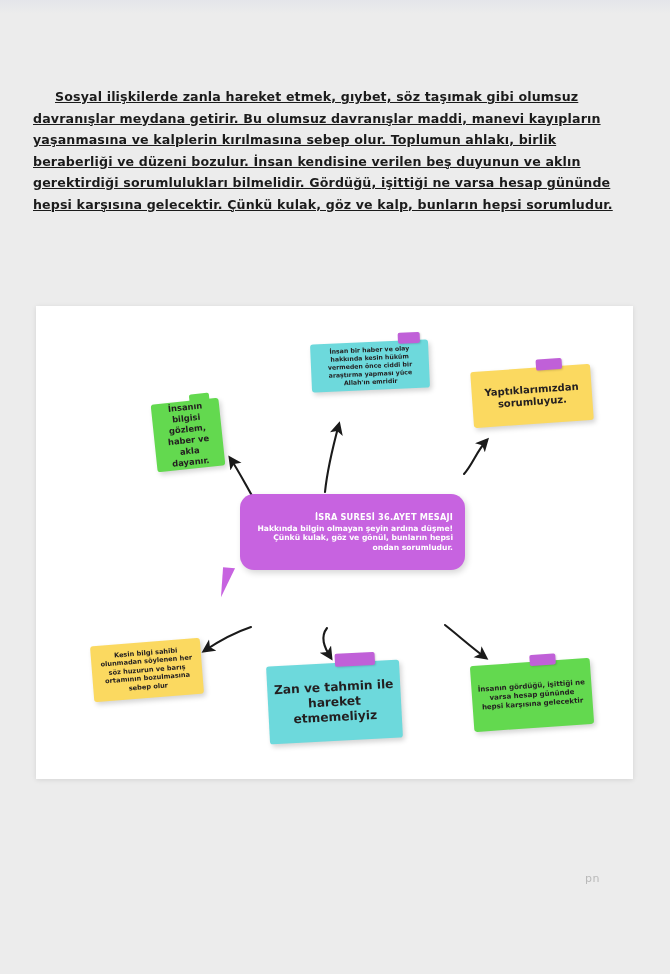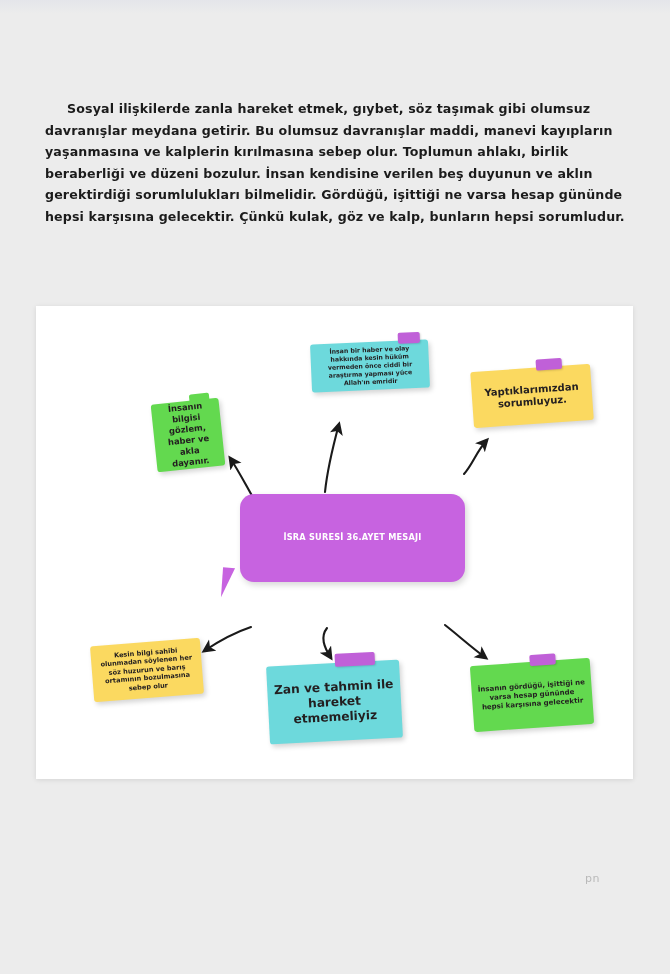--- a/index.html
+++ b/index.html
@@ -37,21 +37,21 @@
     top: 86px;
     width: 604px;
     font-family: "DejaVu Sans", sans-serif;
     font-size: 12.6px;
     font-weight: bold;
     line-height: 21.5px;
     color: #1b1b1b;
     letter-spacing: 0.15px;
     text-align: left;
   }
-  #prose p { margin: 12px; text-indent: 22px; }
+  #prose p { margin: 0; text-indent: 22px; text-decoration: underline; }
 
   
   #canvas {
     position: absolute;
     left: 36px;
     top: 306px;
     width: 597px;
     height: 473px;
     background: #ffffff;
     box-shadow: 0 1px 5px rgba(0,0,0,0.10);
@@ -151,21 +151,21 @@
     transform: rotate(-4deg);
     font-size: 7px;
     line-height: 9px;
   }
   #card-green-right .tab { right: 34px; top: -7px; width: 26px; height: 11px; }
 
   
   #bubble {
     position: absolute;
     left: 204px; top: 188px;
-    width: 225px; height: 88px;
+    width: 225px; height: 76px;
     background: #c763e0;
     border-radius: 14px;
     box-shadow: 2px 3px 6px rgba(0,0,0,0.16);
     display: flex;
     align-items: center;
     justify-content: center;
     text-align: right;
     color: #ffffff;
     font-family: "DejaVu Sans", sans-serif;
     font-weight: bold;
@@ -269,20 +269,21 @@
     </div>
 
     <div class="card" id="card-green-right">
       <span class="tab"></span>
       <span class="txt">İnsanın gördüğü, işittiği ne varsa hesap gününde hepsi karşısına gelecektir</span>
     </div>
 
     <div id="bubble">
       <span class="inner">
         <span id="bubble-title">İSRA SURESİ 36.AYET MESAJI</span>
+        <span id="bubble-body">Hakkında bilgin olmayan şeyin ardına düşme! Çünkü kulak, göz ve gönül, bunların hepsi ondan sorumludur.</span>
       </span>
     </div>
     <div id="bubble-tail"></div>
 
   </div>
 
   <div id="watermark">pn</div>
 
 </div>
 

